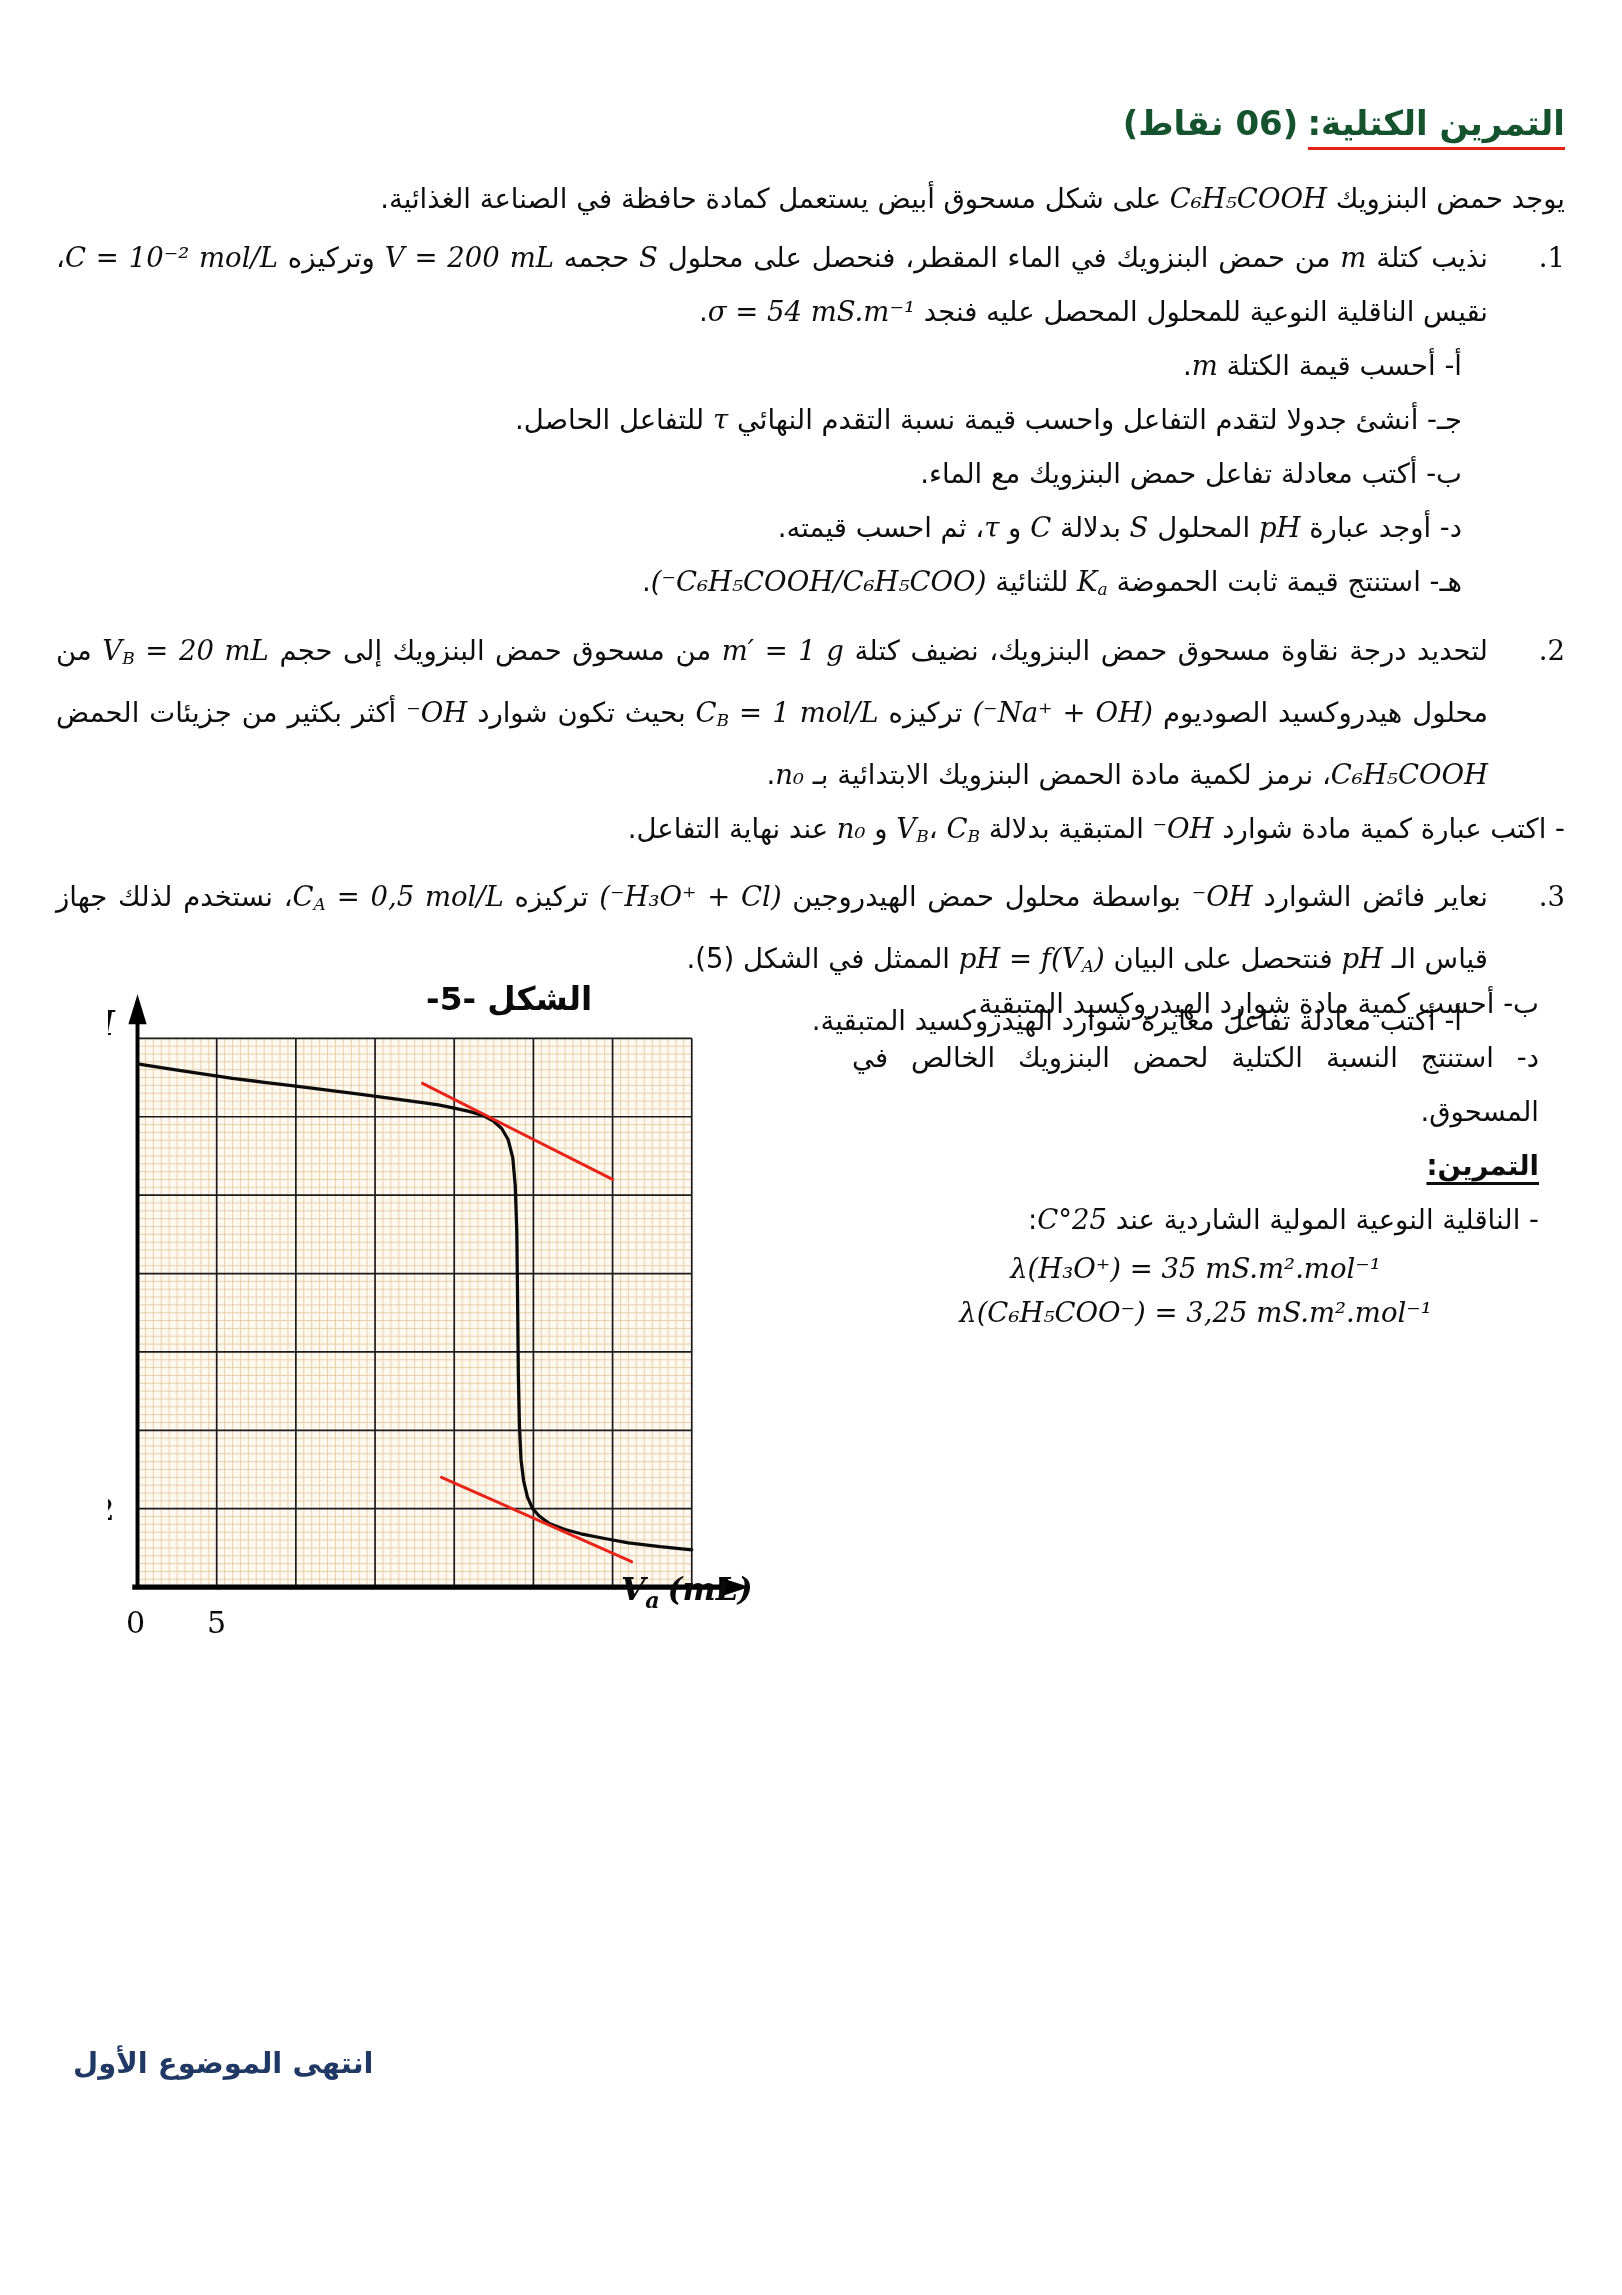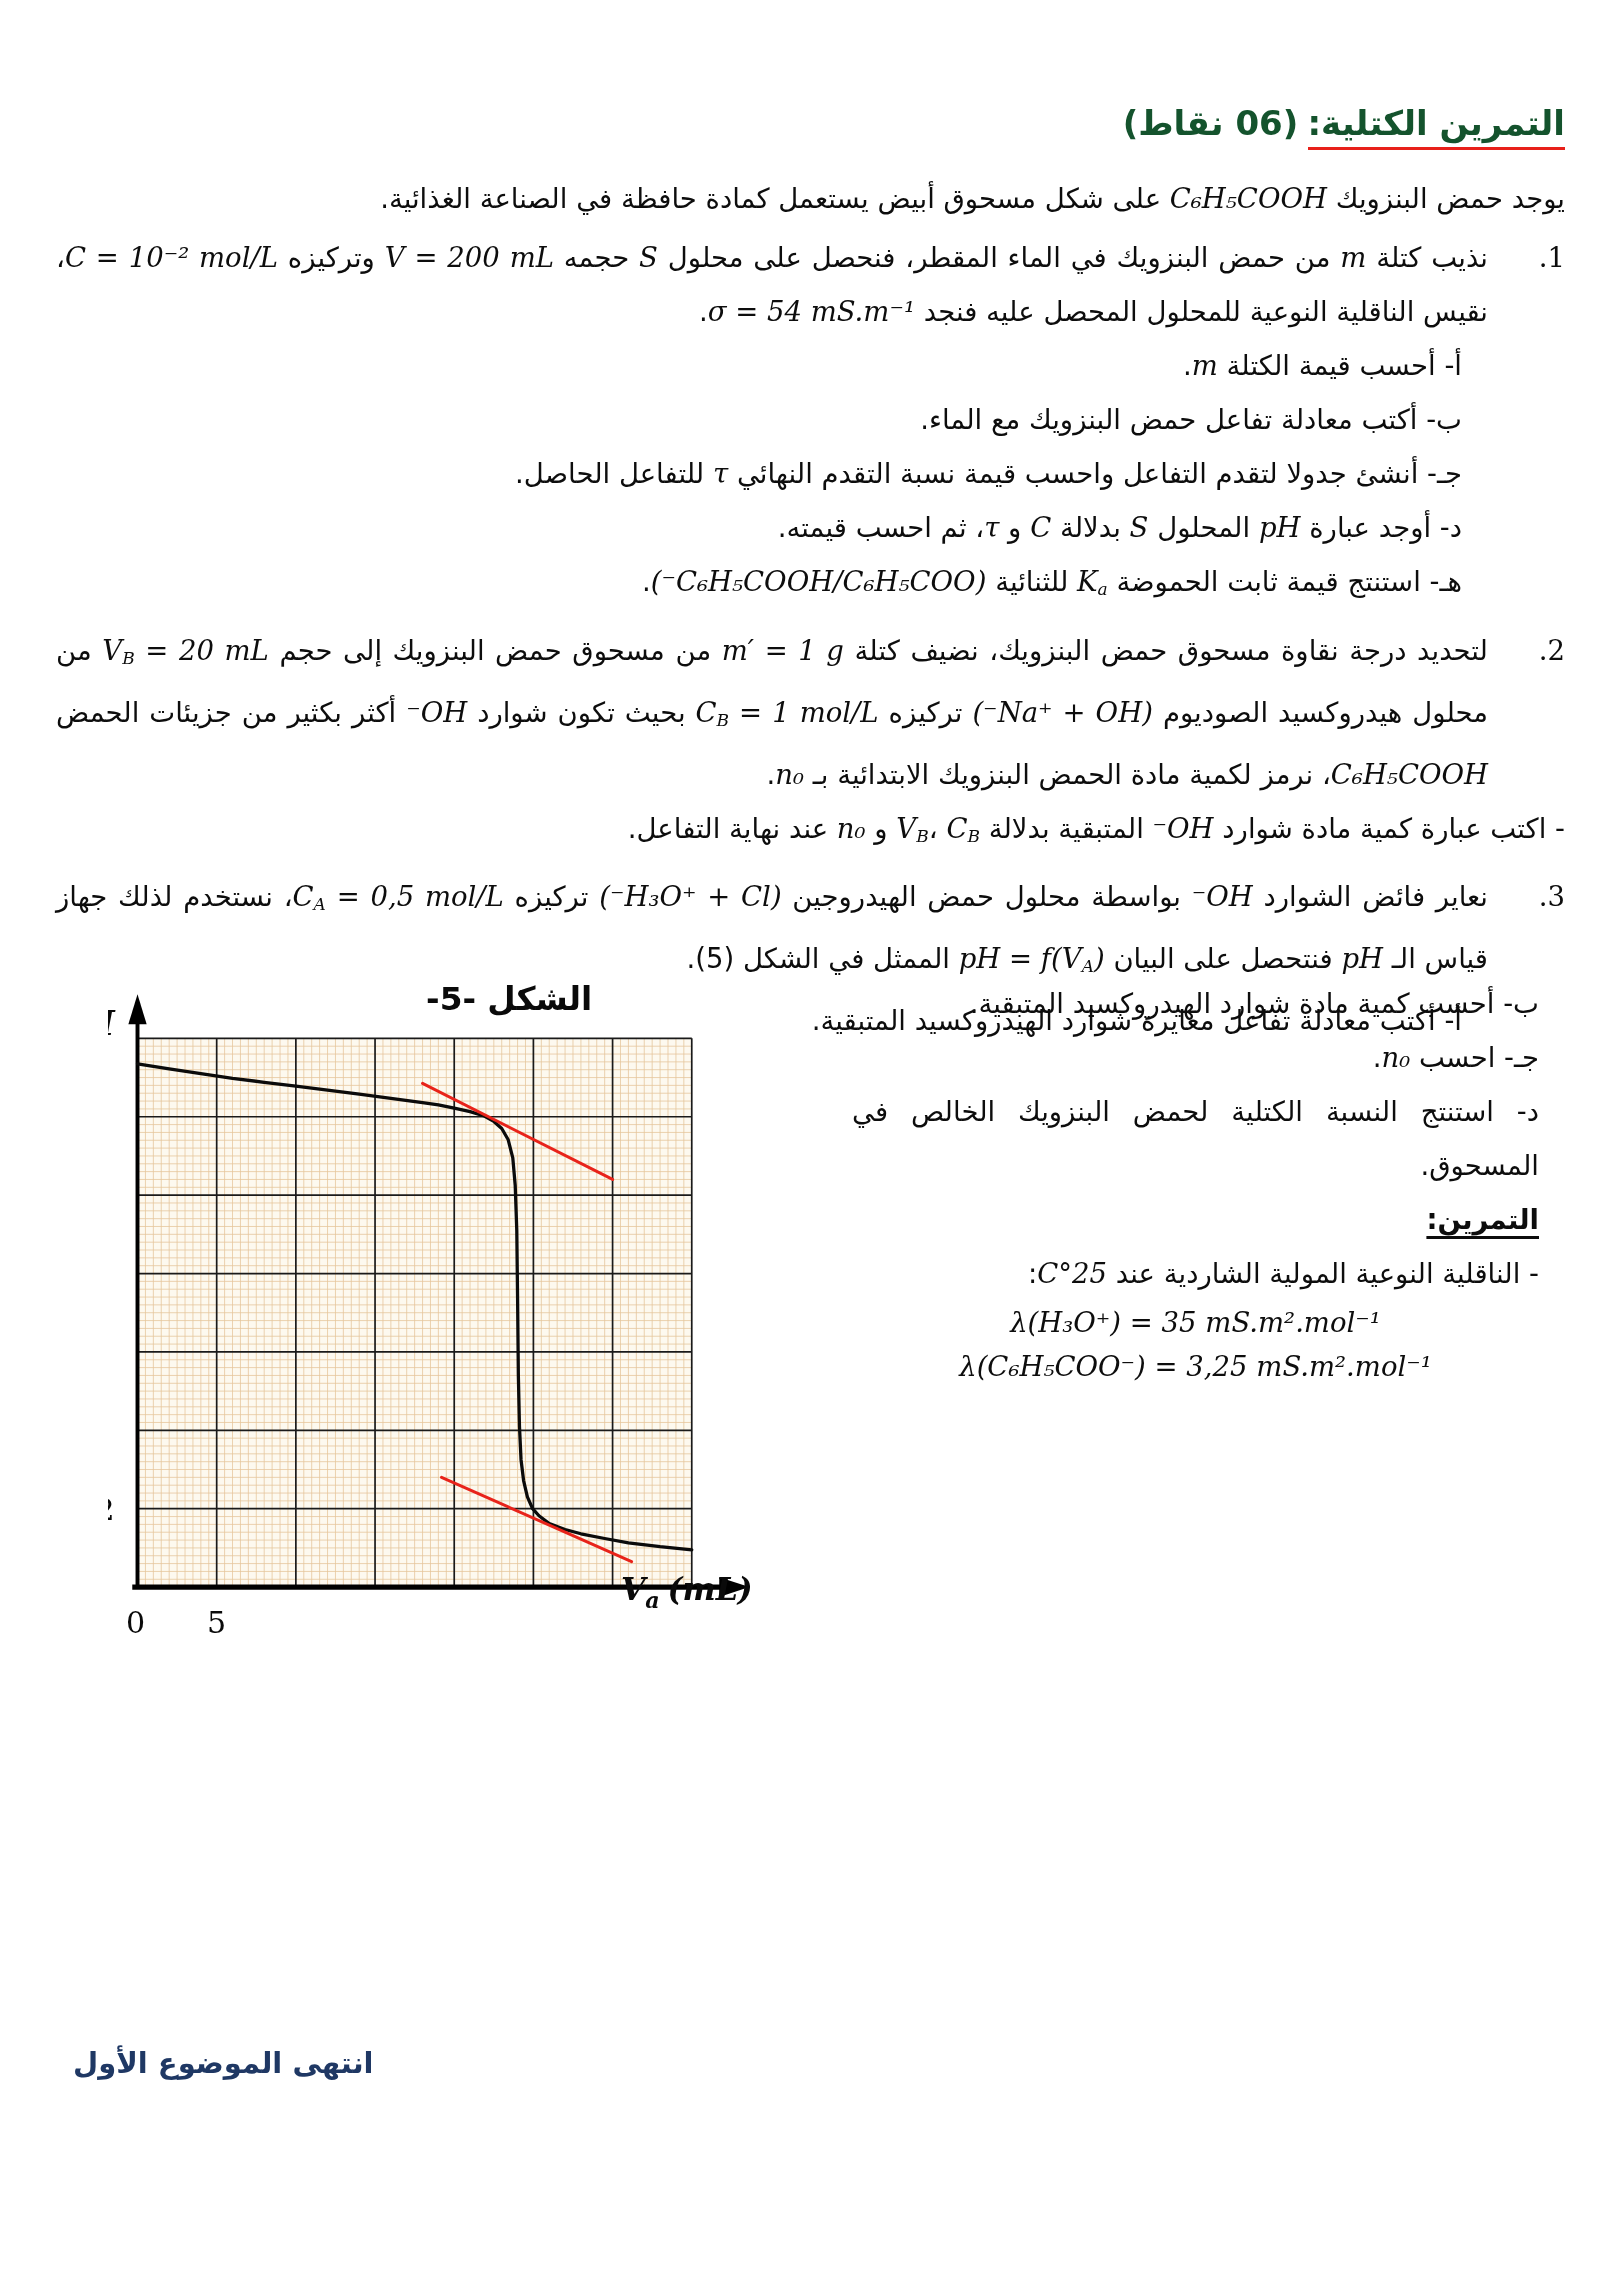--- a/index.html
+++ b/index.html
@@ -60,22 +60,22 @@
 
 <div class="abs bodytxt" id="intro">يوجد حمض البنزويك <i>C₆H₅COOH</i> على شكل مسحوق أبيض يستعمل كمادة حافظة في الصناعة الغذائية.</div>
 
 <div class="abs bodytxt" id="main-flow">
 
   <div class="qitem">
     <span class="qnum">1.</span>
     <span class="qtext">نذيب كتلة <i>m</i> من حمض البنزويك في الماء المقطر، فنحصل على محلول <i>S</i> حجمه <i>V = 200 mL</i> وتركيزه <i>C = 10⁻² mol/L</i>، نقيس الناقلية النوعية للمحلول المحصل عليه فنجد <i>σ = 54 mS.m⁻¹</i>.</span>
   </div>
   <p class="sub">أ- أحسب قيمة الكتلة <i>m</i>.</p>
+  <p class="sub">جـ- أنشئ جدولا لتقدم التفاعل واحسب قيمة نسبة التقدم النهائي <i>τ</i> للتفاعل الحاصل.</p>
   <p class="sub">ب- أكتب معادلة تفاعل حمض البنزويك مع الماء.</p>
-  <p class="sub">جـ- أنشئ جدولا لتقدم التفاعل واحسب قيمة نسبة التقدم النهائي <i>τ</i> للتفاعل الحاصل.</p>
   <p class="sub">د- أوجد عبارة <i>pH</i> المحلول <i>S</i> بدلالة <i>C</i> و <i>τ</i>، ثم احسب قيمته.</p>
   <p class="sub">هـ- استنتج قيمة ثابت الحموضة <i>K<sub>a</sub></i> للثنائية <i>(C₆H₅COOH/C₆H₅COO⁻)</i>.</p>
 
   <div class="qitem m2">
     <span class="qnum">2.</span>
     <span class="qtext">لتحديد درجة نقاوة مسحوق حمض البنزويك، نضيف كتلة <i>m′ = 1 g</i> من مسحوق حمض البنزويك إلى حجم <i>V<sub>B</sub> = 20 mL</i> من محلول هيدروكسيد الصوديوم <i>(Na⁺ + OH⁻)</i> تركيزه <i>C<sub>B</sub> = 1 mol/L</i> بحيث تكون شوارد <i>OH⁻</i> أكثر بكثير من جزيئات الحمض <i>C₆H₅COOH</i>، نرمز لكمية مادة الحمض البنزويك الابتدائية بـ <i>n₀</i>.</span>
   </div>
   <p>- اكتب عبارة كمية مادة شوارد <i>OH⁻</i> المتبقية بدلالة <i>V<sub>B</sub></i>، <i>C<sub>B</sub></i> و <i>n₀</i> عند نهاية التفاعل.</p>
 
   <div class="qitem m3">
@@ -241,21 +241,20 @@
     <text class="axis-ylabel" x="10" y="96">pH</text>
     <text class="tick" x="42" y="1010" text-anchor="middle">0</text>
     <text class="tick" x="166" y="1010" text-anchor="middle">5</text>
     <text class="tick" x="10" y="838">2</text>
     <text class="axis-xlabel" x="985" y="960"><tspan>V</tspan><tspan dy="12" font-size="34">a</tspan><tspan dy="-12" dx="12">(mL)</tspan></text>
   </svg>
 </div>
 
 <div class="abs bodytxt" id="right-col">
   <p>ب- أحسب كمية مادة شوارد الهيدروكسيد المتبقية.</p>
-  <p class="rc-gap">جـ- احسب <i>n₀</i>.</p>
   <p class="rc-d">د- استنتج النسبة الكتلية لحمض البنزويك الخالص في المسحوق.</p>
   <p class="givens-heading rc-gap">التمرين:</p>
   <p class="rc-bullet rc-gap">- الناقلية النوعية المولية الشاردية عند <i>25°C</i>:</p>
   <p class="formula"><i>λ(H₃O⁺) = 35 mS.m².mol⁻¹</i></p>
   <p class="formula"><i>λ(C₆H₅COO⁻) = 3,25 mS.m².mol⁻¹</i></p>
 </div>
 
 <div class="abs" id="footer">انتهى الموضوع الأول</div>
 
 

